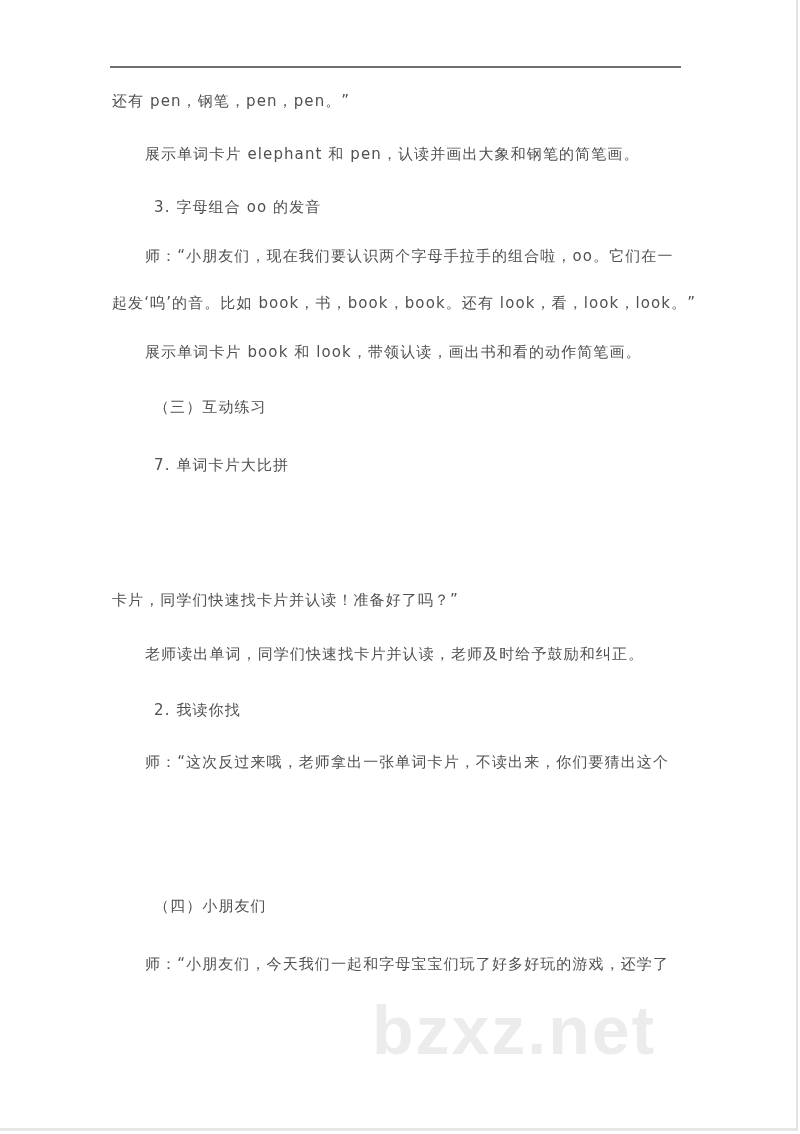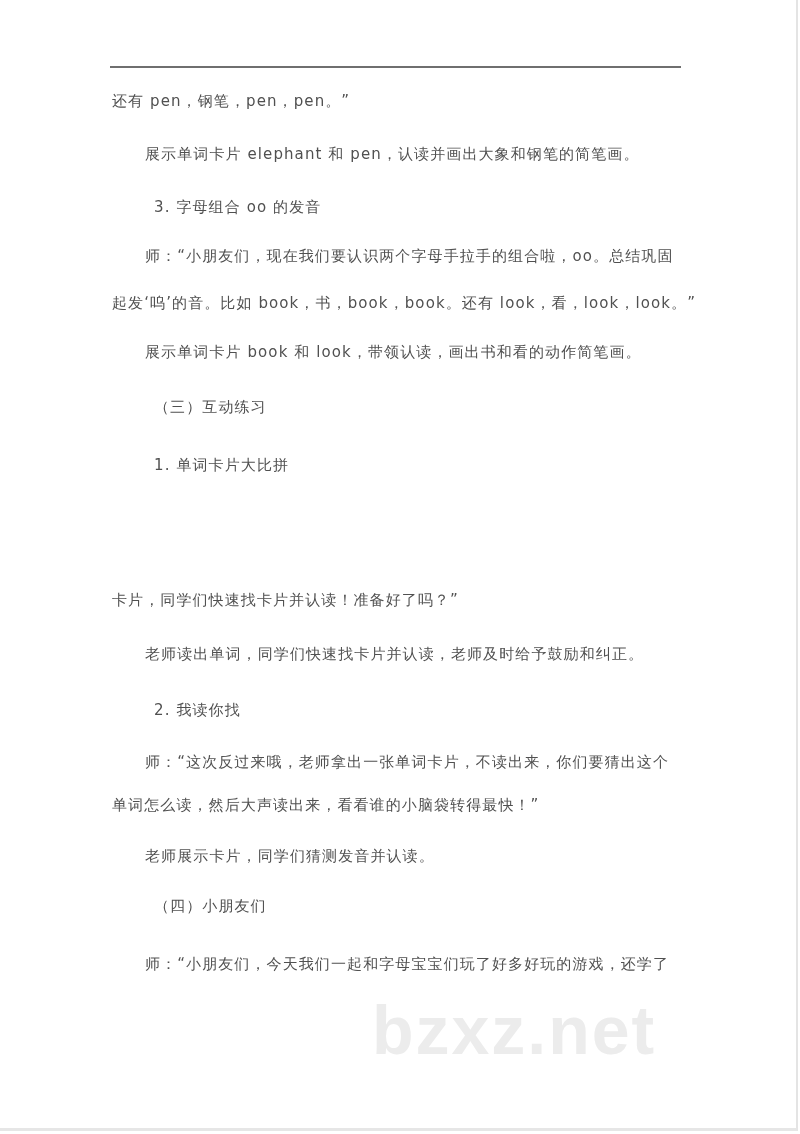--- a/index.html
+++ b/index.html
@@ -61,26 +61,24 @@
 <body>
 
 <div class="page">
   <div class="header-rule"></div>
 
   <div class="watermark">bzxz.net</div>
 
   <div class="line" style="top:91px">还有 pen，钢笔，pen，pen。”</div>
   <div class="line indent" style="top:144px">展示单词卡片 elephant 和 pen，认读并画出大象和钢笔的简笔画。</div>
   <div class="line heading" style="top:197px">3. 字母组合 oo 的发音</div>
-  <div class="line indent" style="top:246px">师：“小朋友们，现在我们要认识两个字母手拉手的组合啦，oo。总结巩固</div>
+  <div class="line indent" style="top:246px">师：“小朋友们，现在我们要认识两个字母手拉手的组合啦，oo。它们在一</div>
   <div class="line" style="top:293px">起发‘呜’的音。比如 book，书，book，book。还有 look，看，look，look。”</div>
   <div class="line indent" style="top:342px">展示单词卡片 book 和 look，带领认读，画出书和看的动作简笔画。</div>
   <div class="line heading" style="top:397px">（三）互动练习</div>
-  <div class="line heading" style="top:455px">1. 单词卡片大比拼</div>
+  <div class="line heading" style="top:455px">7. 单词卡片大比拼</div>
   <div class="line" style="top:590px">卡片，同学们快速找卡片并认读！准备好了吗？”</div>
   <div class="line indent" style="top:644px">老师读出单词，同学们快速找卡片并认读，老师及时给予鼓励和纠正。</div>
   <div class="line heading" style="top:700px">2. 我读你找</div>
   <div class="line indent" style="top:752px">师：“这次反过来哦，老师拿出一张单词卡片，不读出来，你们要猜出这个</div>
-  <div class="line" style="top:795px">单词怎么读，然后大声读出来，看看谁的小脑袋转得最快！”</div>
-  <div class="line indent" style="top:846px">老师展示卡片，同学们猜测发音并认读。</div>
   <div class="line heading" style="top:896px">（四）小朋友们</div>
   <div class="line indent" style="top:954px">师：“小朋友们，今天我们一起和字母宝宝们玩了好多好玩的游戏，还学了</div>
 </div>
 
 </body></html>

